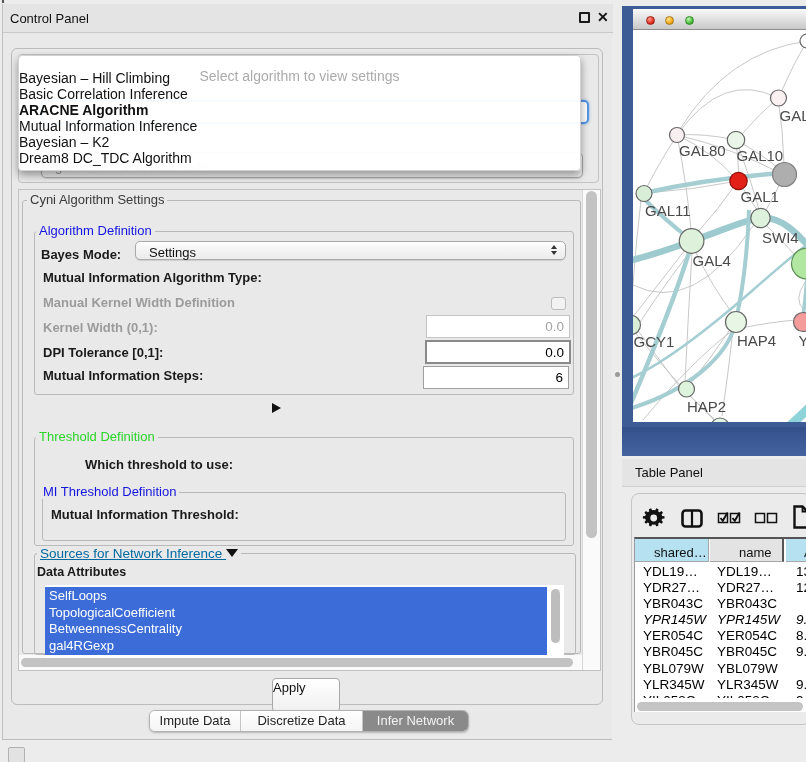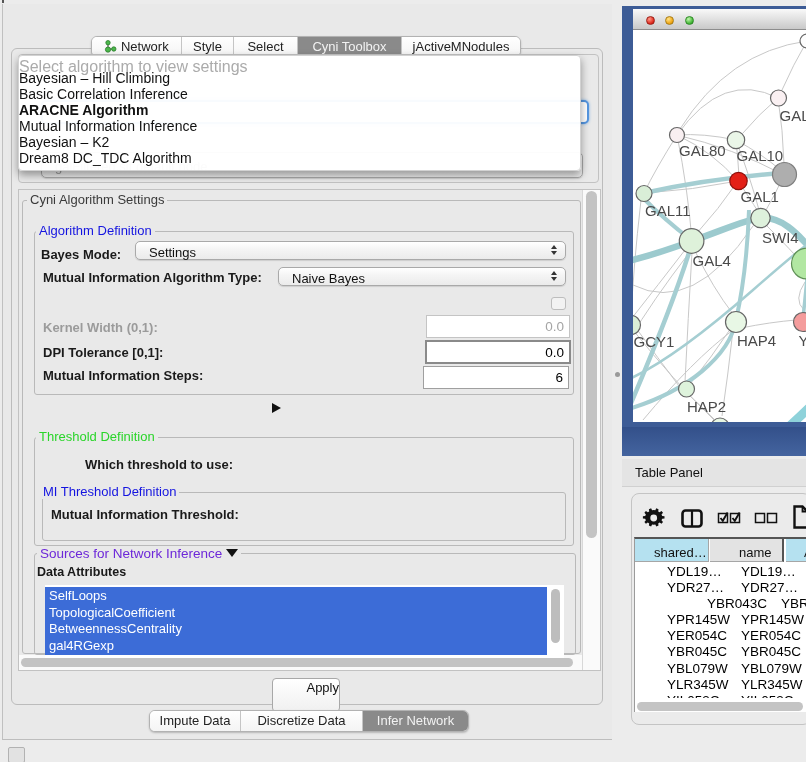--- a/index.html
+++ b/index.html
@@ -20,45 +20,37 @@
   .seg .s { font-size:13px; color:#222; line-height:19px; border-right:1px solid #c5c5c5; background:linear-gradient(#ffffff,#f4f4f4); white-space:nowrap; text-align:center; }
   .seg .s:last-child { border-right:none; }
   .seg .sel { background:#8a8a8a; color:#f2f2f2; }
 </style>
 </head>
 <body>
 
 <div class="abs" style="left:2px;top:0;width:2px;height:3px;background:#555;"></div>
 <div class="abs" style="left:2px;top:4px;width:610px;height:736px;background:#e9e9e9;border-left:1px solid #c0c0c0;border-bottom:1px solid #bdbdbd;">
 
+  <div class="abs" style="left:0;top:0;width:610px;height:29px;background:#e4e4e4;border-bottom:1px solid #cacaca;">
+    <div class="abs" style="left:7px;top:7px;font-size:13px;color:#111;">Control Panel</div>
+    <div class="abs" style="left:576px;top:8px;width:11px;height:11px;border:2px solid #1a1a1a;border-radius:1px;"></div>
+    <div class="abs" style="left:594px;top:5px;font-size:14px;font-weight:bold;color:#111;">✕</div>
+  </div>
 
   <div class="abs" style="left:8px;top:44px;width:592px;height:657px;background:#e9e9e9;border:1px solid #bcbcbc;border-radius:6px;"></div>
 
-  <div class="seg" style="left:88px;top:32px;">
-    <div class="s" style="width:90px;"><svg width="13" height="13" viewBox="0 0 13 13" style="vertical-align:-2px;">
-          <line x1="4" y1="3" x2="4" y2="10" stroke="#555" stroke-width="1.2"></line>
-          <line x1="4" y1="9" x2="9" y2="9" stroke="#555" stroke-width="1.2"></line>
-          <circle cx="4" cy="2.7" r="2.2" fill="#4cb84c" stroke="#2c7c2c" stroke-width="0.8"></circle>
-          <circle cx="4" cy="9.6" r="2.6" fill="#4cb84c" stroke="#2c7c2c" stroke-width="0.8"></circle>
-          <circle cx="9.8" cy="9" r="2.2" fill="#4cb84c" stroke="#2c7c2c" stroke-width="0.8"></circle>
-        </svg> Network</div>
-    <div class="s" style="width:52px;">Style</div>
-    <div class="s" style="width:64px;">Select</div>
-    <div class="s sel" style="width:104px;">Cyni Toolbox</div>
-    <div class="s" style="width:118px;">jActiveMNodules</div>
-  </div>
 
   <div class="abs" style="left:15px;top:50px;width:581px;height:129px;background:#e9e9e9;border:1px solid #c2c2c2;border-radius:4px;"></div>
   <div class="abs" style="left:38px;top:96px;width:548px;height:24px;background:#fff;border:2px solid #5596e0;border-radius:5px;box-shadow:0 0 3px #7ab0e8;"></div>
   <div class="combo" style="left:38px;top:148px;width:542px;height:26px;color:#9a9a9a;">
       <span class="ctext" style="top:6px;color:#9a9a9a;">galFiltered.sif default node</span>
     </div>
 
   <div class="abs" style="left:15px;top:51px;width:563px;height:116px;background:rgba(255,255,255,0.96);border:1px solid #d2d2d2;border-radius:4px;box-shadow:0 4px 9px rgba(0,0,0,0.38);">
-    <div style="font-size:16px;color:#ababab;padding-top:3px;height:15px;line-height:15px;">Select algorithm to view settings</div>
+    <div style="font-size:14px;color:#ababab;text-align:center;padding-top:13px;height:15px;line-height:15px;">Select algorithm to view settings</div>
     <div style="font-size:14px;color:#111;padding-left:0;line-height:15.9px;">
       Bayesian – Hill Climbing<br>
       Basic Correlation Inference<br>
       <b>ARACNE Algorithm</b><br>
       Mutual Information Inference<br>
       Bayesian – K2<br>
       Dream8 DC_TDC Algorithm
     </div>
   </div>
 
@@ -79,28 +71,22 @@
   <div class="lbl" style="left:38px;top:243px;">Bayes Mode:</div>
   <div class="combo" style="left:132px;top:237px;width:431px;height:19px;">
       <span class="ctext">Settings</span>
       <span class="updn">
         <span class="u"></span>
         <span class="d"></span>
       </span>
     </div>
 
   <div class="lbl" style="left:40px;top:266px;">Mutual Information Algorithm Type:</div>
-  <div class="combo" style="left:275px;top:263px;width:288px;height:19px;">
-      <span class="ctext">Naive Bayes</span>
-      <span class="updn">
-        <span class="u"></span>
-        <span class="d"></span>
-      </span>
-    </div>
-
+
+  <div class="lbl dis" style="left:40px;top:291px;">Manual Kernel Width Definition</div>
   <div class="abs" style="left:548px;top:293px;width:15px;height:13px;background:#f2f2f2;border:1px solid #bdbdbd;border-radius:3px;"></div>
 
   <div class="lbl dis" style="left:40px;top:316px;">Kernel Width (0,1):</div>
   <div class="tfield" style="left:423px;top:311px;width:144px;height:23px;color:#a5a5a5;border-color:#c4c4c4;">0.0</div>
 
   <div class="lbl" style="left:40px;top:341px;">DPI Tolerance [0,1]:</div>
   <div class="tfield" style="left:422px;top:336px;width:146px;height:24px;border:2px solid #8a8a8a;">0.0</div>
 
   <div class="lbl" style="left:40px;top:364px;">Mutual Information Steps:</div>
   <div class="tfield" style="left:420px;top:362px;width:146px;height:23px;">6</div>
@@ -111,30 +97,30 @@
   <div class="grptitle" style="left:33px;top:425px;color:#2ad52a;">Threshold Definition</div>
 
   <div class="lbl" style="left:82px;top:453px;">Which threshold to use:</div>
 
   <div class="grp" style="left:39px;top:488px;width:524px;height:49px;"></div>
   <div class="grptitle" style="left:37px;top:480px;color:#1414e0;">MI Threshold Definition</div>
 
   <div class="lbl" style="left:48px;top:503px;">Mutual Information Threshold:</div>
 
   <div class="grp" style="left:31px;top:549px;width:542px;height:102px;"></div>
-  <div class="abs" style="left:34px;top:542px;background:#e9e9e9;padding:0 3px;font-size:13.5px;color:#6d28d9;">Sources for Network Inference&nbsp;<span style="display:inline-block;width:0;height:0;border-left:6.5px solid transparent;border-right:6.5px solid transparent;border-top:8px solid #111;vertical-align:1px;"></span></div>
+  <div class="abs" style="left:34px;top:542px;background:#e9e9e9;padding:0 3px;font-size:13.5px;color:#0369a1;text-decoration:underline;">Sources for Network Inference&nbsp;<span style="display:inline-block;width:0;height:0;border-left:6.5px solid transparent;border-right:6.5px solid transparent;border-top:8px solid #111;vertical-align:1px;"></span></div>
   <div class="lbl" style="left:34px;top:561px;font-size:12.5px;">Data Attributes</div>
 
   <div class="abs" style="left:42px;top:581px;width:519px;height:73px;background:#fff;"></div>
   <div class="abs" style="left:42px;top:583px;width:502px;height:68px;background:#3c6cd7;color:#fff;font-size:13px;line-height:16.55px;padding:1px 0 0 4px;box-sizing:border-box;">
     SelfLoops<br>TopologicalCoefficient<br>BetweennessCentrality<br>gal4RGexp
   </div>
   <div class="abs" style="left:548px;top:585px;width:9px;height:54px;background:#bdbdbd;border-radius:4.5px;"></div>
 
-  <div class="abs" style="left:269px;top:674px;width:68px;height:34px;background:linear-gradient(#ffffff,#f0f0f0);border:1px solid #a8a8a8;border-radius:4px;font-size:13px;color:#111;text-align:right;line-height:17px;">Apply</div>
+  <div class="abs" style="left:269px;top:674px;width:68px;height:34px;background:linear-gradient(#ffffff,#f0f0f0);border:1px solid #a8a8a8;border-radius:4px;font-size:13px;color:#111;text-align:left;line-height:17px;">Apply</div>
 
   <div class="seg" style="left:146px;top:706px;height:22px;">
     <div class="s" style="width:91px;">Impute Data</div>
     <div class="s" style="width:122px;">Discretize Data</div>
     <div class="s sel" style="width:105px;">Infer Network</div>
   </div>
 </div>
 
 <div class="abs" style="left:615px;top:372px;width:5px;height:5px;background:#9a9a9a;border-radius:50%;"></div>
 
@@ -256,36 +242,36 @@
 <div class="abs" style="left:634px;top:537px;width:172px;height:175px;background:#fff;overflow:hidden;border-top:2px solid #555;border-left:1px solid #9b9b9b;">
   <div class="abs" style="left:0;top:0;width:74px;height:23px;background:#b5e1f0;border-right:1px solid #a6a6a6;border-bottom:1px solid #a6a6a6;font-size:13px;color:#111;">
     <span style="position:absolute;left:19px;top:6px;">shared…</span>
     </div>
   <div class="abs" style="left:75px;top:0;width:74px;height:23px;background:#e3e3e3;border-right:2px solid #555;border-bottom:1px solid #a6a6a6;font-size:13px;color:#111;">
     <span style="position:absolute;left:29px;top:6px;">name</span>
     </div>
   <div class="abs" style="left:151px;top:0;width:21px;height:23px;background:#b5e1f0;border-bottom:1px solid #a6a6a6;overflow:hidden;font-size:13px;color:#111;">
     <span style="position:absolute;left:18px;top:6px;">A</span>
     </div>
-  <div class="abs" style="left:0;top:25px;width:172px;font-size:13.5px;color:#000;line-height:16.1px;padding-left:24px;">
+  <div class="abs" style="left:0;top:25px;width:172px;font-size:13.5px;color:#000;line-height:16.1px;">
     <div style="height:16.1px;position:relative;">
         <span style="position:absolute;left:8px;">YDL19…</span>
         <span style="position:absolute;left:82px;">YDL19…</span>
         <span style="position:absolute;left:161px;">13</span>
       </div>
     <div style="height:16.1px;position:relative;">
         <span style="position:absolute;left:8px;">YDR27…</span>
         <span style="position:absolute;left:82px;">YDR27…</span>
         <span style="position:absolute;left:161px;">12</span>
       </div>
-    <div style="height:16.1px;position:relative;margin-left:40px;">
+    <div style="height:16.1px;position:relative;">
         <span style="position:absolute;left:8px;">YBR043C</span>
         <span style="position:absolute;left:82px;">YBR043C</span>
       </div>
-    <div style="height:16.1px;position:relative;">
+    <div style="height:16.1px;position:relative;font-style:italic;">
         <span style="position:absolute;left:8px;">YPR145W</span>
         <span style="position:absolute;left:82px;">YPR145W</span>
         <span style="position:absolute;left:161px;">9.</span>
       </div>
     <div style="height:16.1px;position:relative;">
         <span style="position:absolute;left:8px;">YER054C</span>
         <span style="position:absolute;left:82px;">YER054C</span>
         <span style="position:absolute;left:161px;">8.</span>
       </div>
     <div style="height:16.1px;position:relative;">

